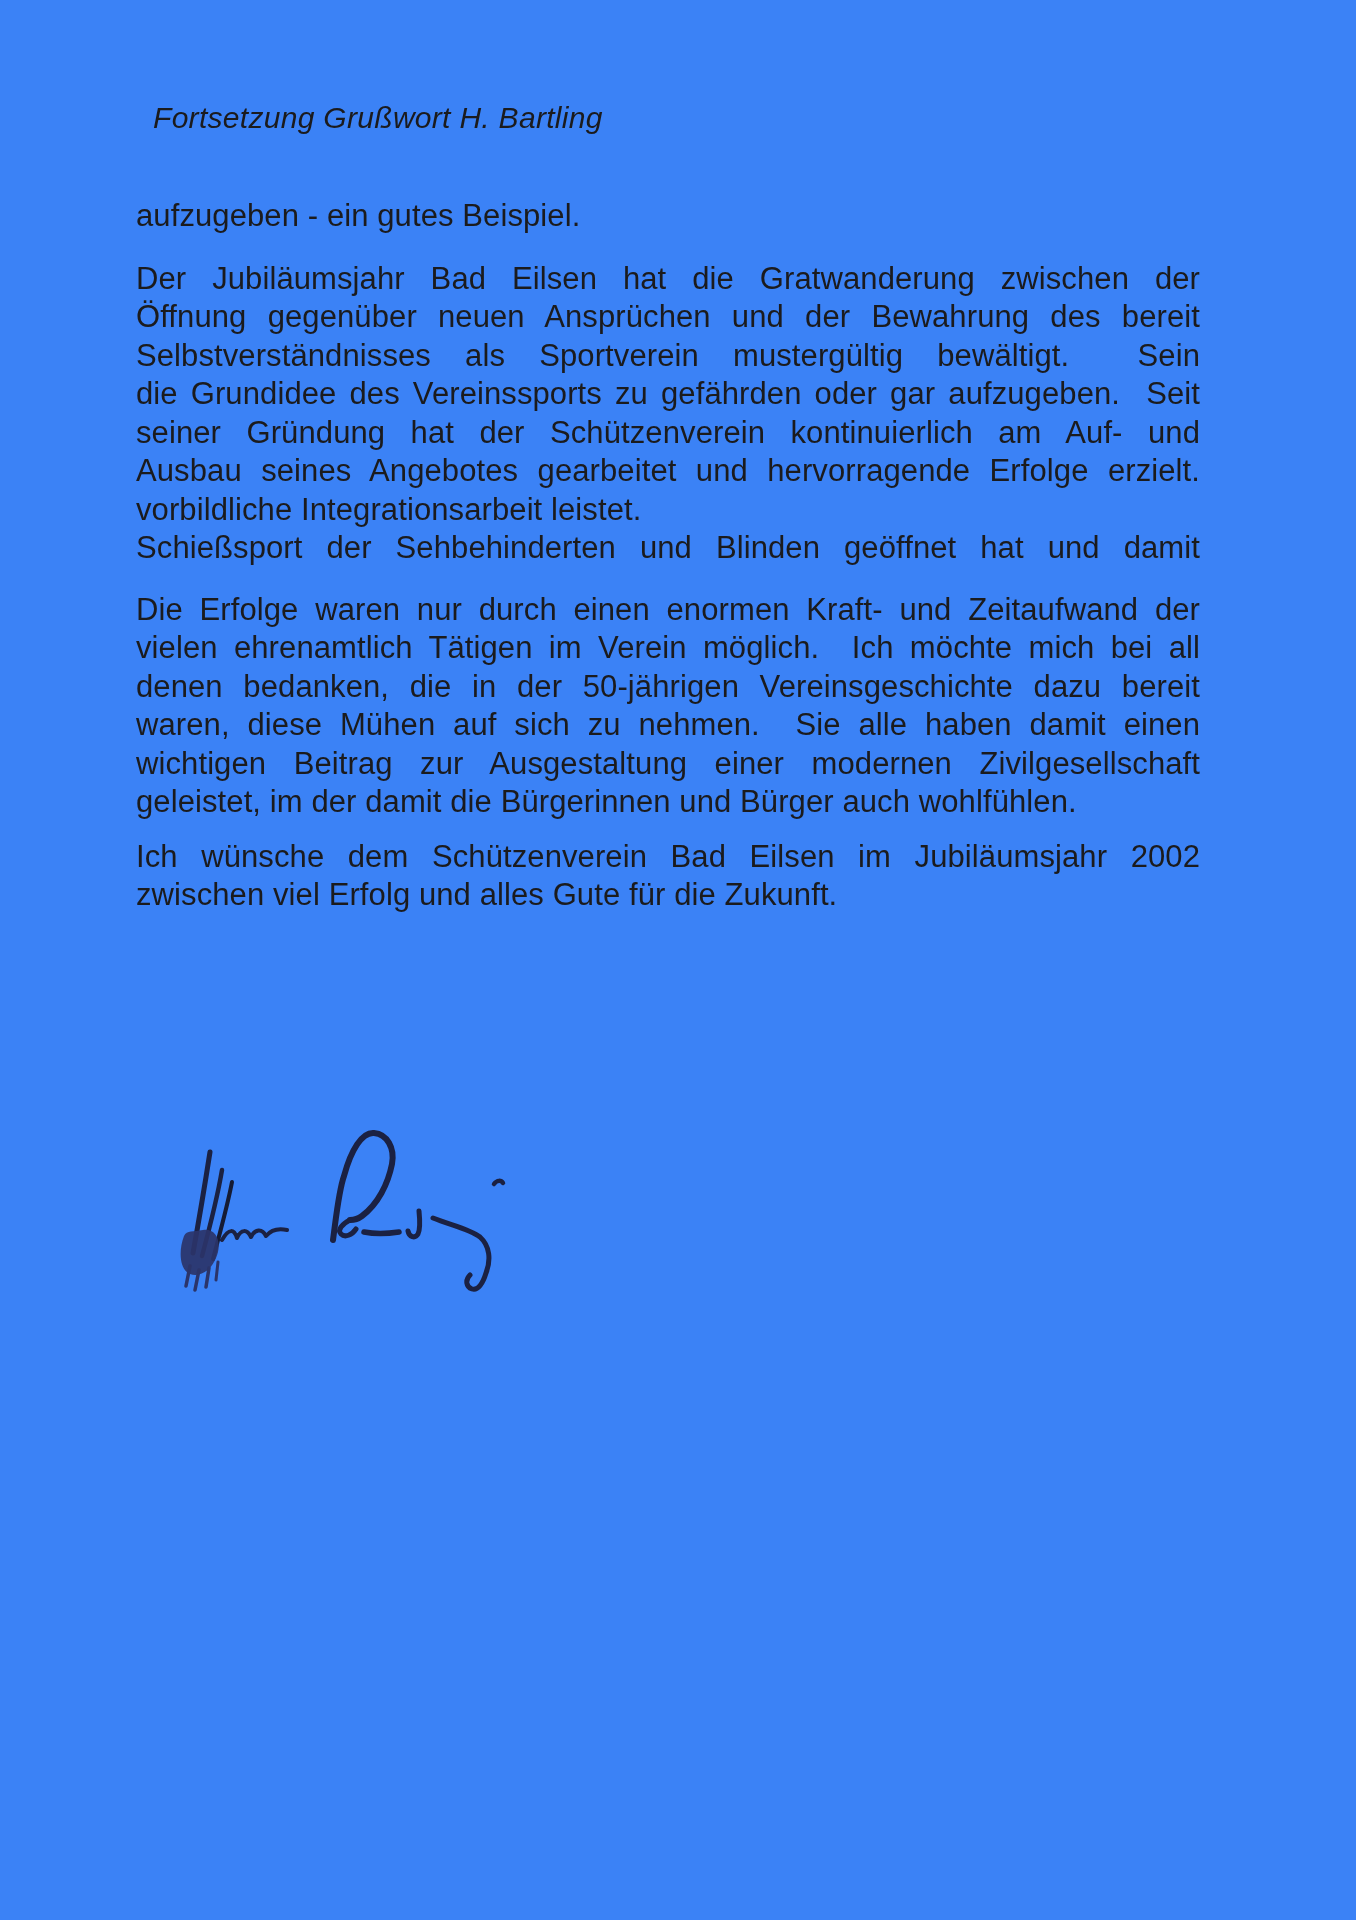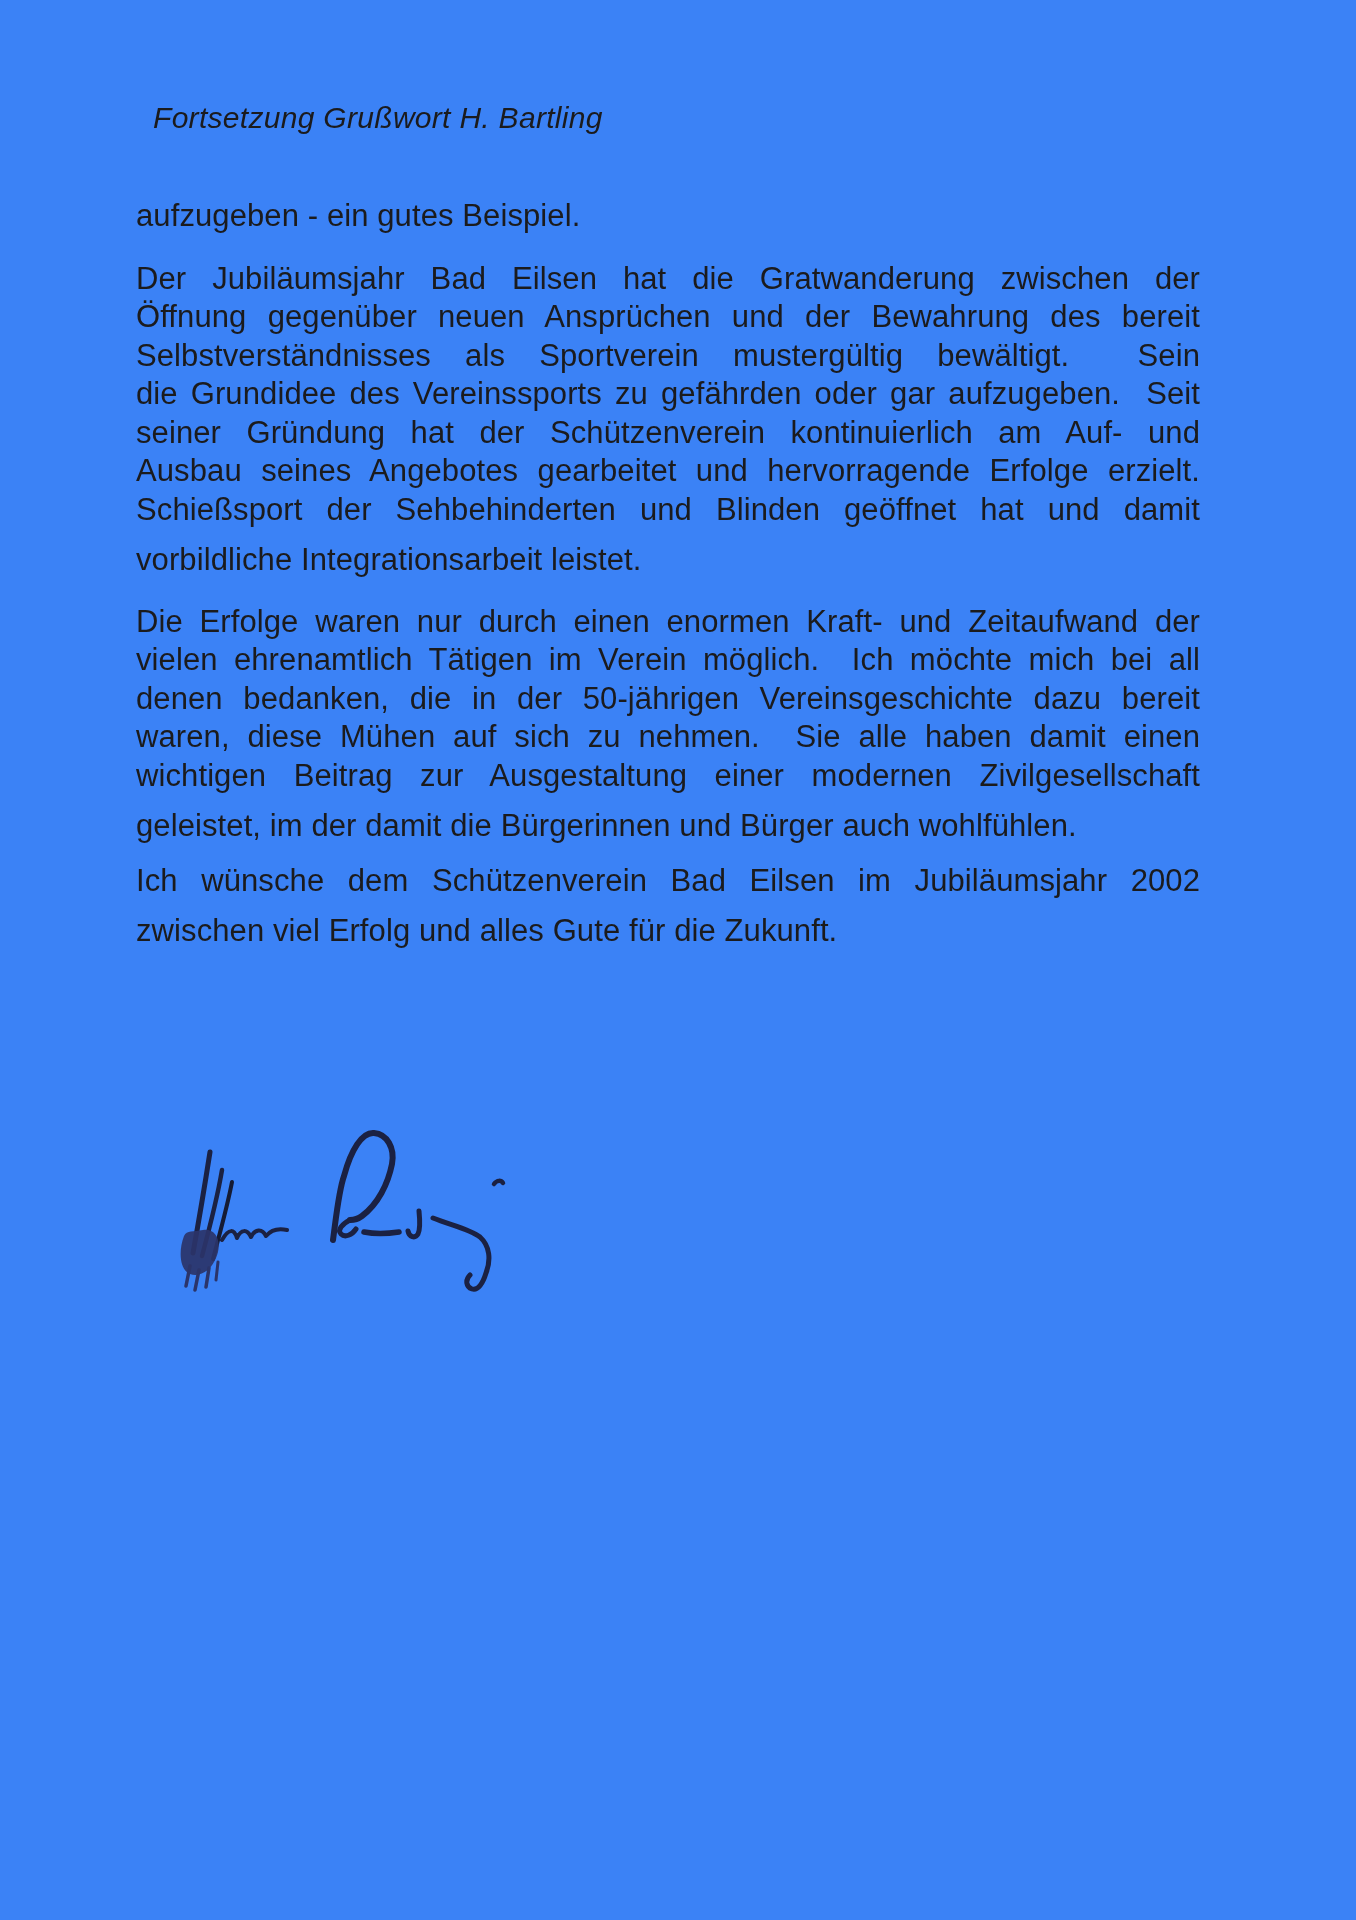--- a/index.html
+++ b/index.html
@@ -33,21 +33,21 @@
   .p4 { margin-top: 16px; }
   .line {
     font-size: 31px;
     line-height: 38.5px;
     letter-spacing: 0.1px;
   }
   .j {
     text-align: justify;
     text-align-last: justify;
   }
-  .last { text-align: left; margin-top: 12px; }
+  .last { text-align: left; }
   .signature {
     position: absolute;
     left: 172px;
     top: 1118px;
     width: 340px;
     height: 195px;
   }
 </style>
 </head>
 <body>
@@ -61,22 +61,22 @@
       <div class="line last">aufzugeben - ein gutes Beispiel.</div>
     </div>
 
     <div class="para p2">
       <div class="line j">Der Jubiläumsjahr Bad Eilsen hat die Gratwanderung zwischen der</div>
       <div class="line j">Öffnung gegenüber neuen Ansprüchen und der Bewahrung des bereit</div>
       <div class="line j">Selbstverständnisses als Sportverein mustergültig bewältigt.&nbsp; Sein</div>
       <div class="line j">die Grundidee des Vereinssports zu gefährden oder gar aufzugeben.&nbsp; Seit</div>
       <div class="line j">seiner Gründung hat der Schützenverein kontinuierlich am Auf- und</div>
       <div class="line j">Ausbau seines Angebotes gearbeitet und hervorragende Erfolge erzielt.</div>
+      <div class="line last">vorbildliche Integrationsarbeit leistet.</div>
       <div class="line j">Schießsport der Sehbehinderten und Blinden geöffnet hat und damit</div>
-      <div class="line last">vorbildliche Integrationsarbeit leistet.</div>
     </div>
 
     <div class="para p3">
       <div class="line j">Die Erfolge waren nur durch einen enormen Kraft- und Zeitaufwand der</div>
       <div class="line j">vielen ehrenamtlich Tätigen im Verein möglich.&nbsp; Ich möchte mich bei all</div>
       <div class="line j">denen bedanken, die in der 50-jährigen Vereinsgeschichte dazu bereit</div>
       <div class="line j">waren, diese Mühen auf sich zu nehmen.&nbsp; Sie alle haben damit einen</div>
       <div class="line j">wichtigen Beitrag zur Ausgestaltung einer modernen Zivilgesellschaft</div>
       <div class="line last">geleistet, im der damit die Bürgerinnen und Bürger auch wohlfühlen.</div>
     </div>

